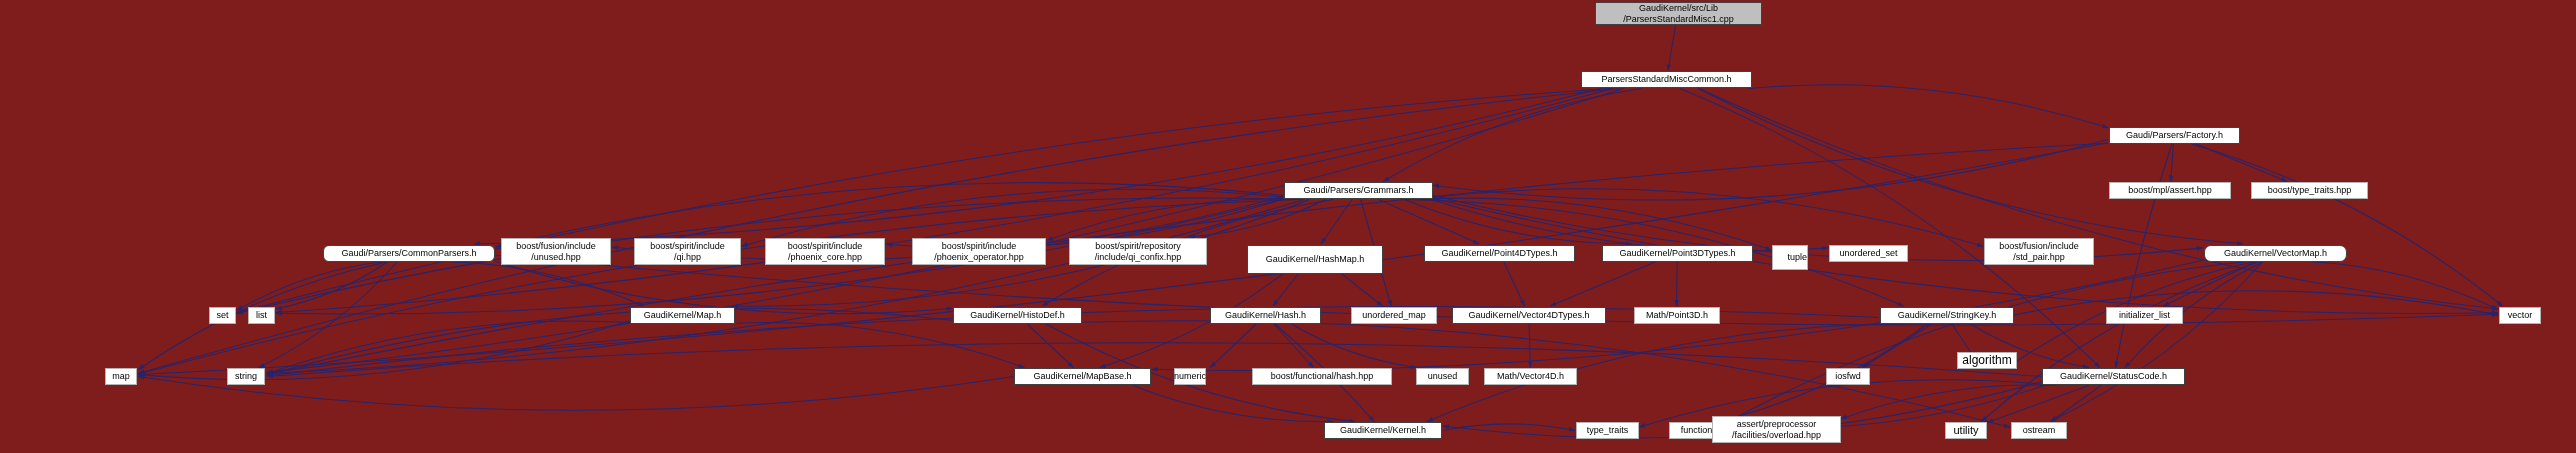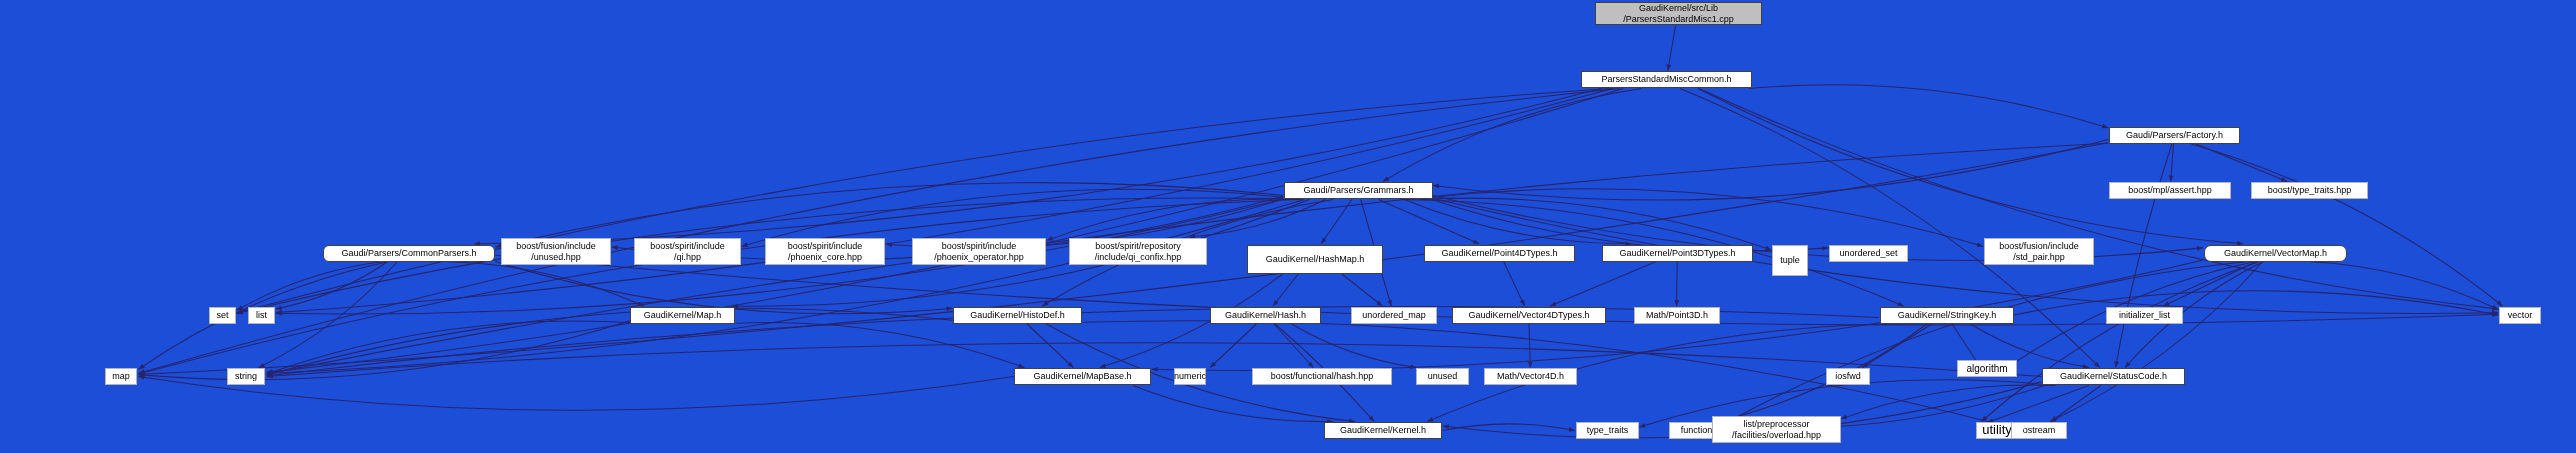--- a/index.html
+++ b/index.html
@@ -1,17 +1,17 @@
 <!DOCTYPE html>
 <html style="font-size:12px"><head>
 <meta charset="utf-8">
 <style>
   html,body{margin:0;padding:0;background:#ffffff;}
   #canvas{position:relative;width:2576px;height:453px;overflow:hidden;
-          font-family:"Liberation Sans","DejaVu Sans",sans-serif;background:#1d4ed8;}
+          font-family:"Liberation Sans","DejaVu Sans",sans-serif;background:#7f1d1d;}
   #edges{position:absolute;left:0;top:0;width:2576px;height:453px;}
   .node{position:absolute;box-sizing:border-box;display:flex;align-items:center;
         justify-content:center;text-align:center;background:#ffffff;
         border:0.8px solid #b4b4b4;color:#000;line-height:1.12;white-space:pre;}
   .node.hdr{border:1.2px solid #404040;}
   .node.root{background:#bfbfbf;border:1.2px solid #404040;}
   .node span{display:block;pointer-events:none;}
 </style>
 </head>
 <body>
@@ -125,21 +125,21 @@
       <div class="node hdr" style="left: 1284px; top: 182px; width: 149px; height: 16.5px; font-size: 9px;"><div><span>Gaudi/Parsers/Grammars.h</span></div></div>
       <div class="node hdr" style="left: 323px; top: 245px; width: 172px; height: 16.5px; font-size: 9px; border-radius: 6px;"><div><span>Gaudi/Parsers/CommonParsers.h</span></div></div>
       <div class="node sys" style="left: 501px; top: 238px; width: 110px; height: 27px; font-size: 9px;"><div><span>boost/fusion/include</span><span>/unused.hpp</span></div></div>
       <div class="node sys" style="left: 634px; top: 238px; width: 107px; height: 27px; font-size: 9px;"><div><span>boost/spirit/include</span><span>/qi.hpp</span></div></div>
       <div class="node sys" style="left: 765px; top: 238px; width: 120px; height: 27px; font-size: 9px;"><div><span>boost/spirit/include</span><span>/phoenix_core.hpp</span></div></div>
       <div class="node sys" style="left: 912px; top: 238px; width: 134px; height: 27px; font-size: 9px;"><div><span>boost/spirit/include</span><span>/phoenix_operator.hpp</span></div></div>
       <div class="node sys" style="left: 1069px; top: 238px; width: 138px; height: 27px; font-size: 9px;"><div><span>boost/spirit/repository</span><span>/include/qi_confix.hpp</span></div></div>
       <div class="node hdr" style="left: 1247px; top: 245px; width: 136px; height: 29px; font-size: 9px;"><div><span>GaudiKernel/HashMap.h</span></div></div>
       <div class="node hdr" style="left: 1424px; top: 245px; width: 151px; height: 16.5px; font-size: 9px;"><div><span>GaudiKernel/Point4DTypes.h</span></div></div>
       <div class="node hdr" style="left: 1602px; top: 245px; width: 151px; height: 16.5px; font-size: 9px;"><div><span>GaudiKernel/Point3DTypes.h</span></div></div>
-      <div class="node sys" style="left: 1772px; top: 245px; width: 36px; height: 31px; font-size: 9px;"><div><span>tuple</span></div></div>
+      <div class="node sys" style="left: 1772px; top: 245px; width: 36px; height: 25px; font-size: 9px; justify-content: flex-end;"><div><span>tuple</span></div></div>
       <div class="node sys" style="left: 1829px; top: 245px; width: 79px; height: 16.5px; font-size: 9px;"><div><span>unordered_set</span></div></div>
       <div class="node sys" style="left: 1984px; top: 238px; width: 110px; height: 27px; font-size: 9px;"><div><span>boost/fusion/include</span><span>/std_pair.hpp</span></div></div>
       <div class="node hdr" style="left: 2204px; top: 245px; width: 143px; height: 16.5px; font-size: 9px; border-radius: 7px;"><div><span>GaudiKernel/VectorMap.h</span></div></div>
       <div class="node sys" style="left: 209px; top: 307px; width: 27px; height: 16.5px; font-size: 9px;"><div><span>set</span></div></div>
       <div class="node sys" style="left: 248px; top: 307px; width: 27px; height: 16.5px; font-size: 9px;"><div><span>list</span></div></div>
       <div class="node hdr" style="left: 630px; top: 307px; width: 105px; height: 16.5px; font-size: 9px;"><div><span>GaudiKernel/Map.h</span></div></div>
       <div class="node hdr" style="left: 953px; top: 307px; width: 129px; height: 16.5px; font-size: 9px;"><div><span>GaudiKernel/HistoDef.h</span></div></div>
       <div class="node hdr" style="left: 1210px; top: 307px; width: 111px; height: 16.5px; font-size: 9px;"><div><span>GaudiKernel/Hash.h</span></div></div>
       <div class="node sys" style="left: 1351px; top: 307px; width: 86px; height: 16.5px; font-size: 9px;"><div><span>unordered_map</span></div></div>
       <div class="node hdr" style="left: 1452px; top: 307px; width: 154px; height: 16.5px; font-size: 9px; text-align: right;"><div><span>GaudiKernel/Vector4DTypes.h</span></div></div>
@@ -148,23 +148,23 @@
       <div class="node sys" style="left: 2106px; top: 307px; width: 77px; height: 16.5px; font-size: 9px;"><div><span>initializer_list</span></div></div>
       <div class="node sys" style="left: 2499px; top: 307px; width: 42px; height: 16.5px; font-size: 9px;"><div><span>vector</span></div></div>
       <div class="node sys" style="left: 105px; top: 368px; width: 32px; height: 16.5px; font-size: 9px;"><div><span>map</span></div></div>
       <div class="node sys" style="left: 227px; top: 368px; width: 38px; height: 16.5px; font-size: 9px;"><div><span>string</span></div></div>
       <div class="node hdr" style="left: 1014px; top: 368px; width: 137px; height: 16.5px; font-size: 9px;"><div><span>GaudiKernel/MapBase.h</span></div></div>
       <div class="node sys" style="left: 1174px; top: 368px; width: 32px; height: 16.5px; font-size: 9px;"><div><span>numeric</span></div></div>
       <div class="node sys" style="left: 1252px; top: 368px; width: 140px; height: 16.5px; font-size: 9px;"><div><span>boost/functional/hash.hpp</span></div></div>
       <div class="node sys" style="left: 1416px; top: 368px; width: 53px; height: 16.5px; font-size: 9px;"><div><span>unused</span></div></div>
       <div class="node sys" style="left: 1484px; top: 368px; width: 93px; height: 16.5px; font-size: 9px;"><div><span>Math/Vector4D.h</span></div></div>
       <div class="node sys" style="left: 1826px; top: 368px; width: 44px; height: 16.5px; font-size: 9px;"><div><span>iosfwd</span></div></div>
-      <div class="node sys" style="left: 1957px; top: 360px; width: 60px; height: 16.5px; font-size: 10px;"><div><span>algorithm</span></div></div>
+      <div class="node sys" style="left: 1957px; top: 352px; width: 60px; height: 16.5px; font-size: 12px;"><div><span>algorithm</span></div></div>
       <div class="node hdr" style="left: 2042px; top: 368px; width: 143px; height: 16.5px; font-size: 9px;"><div><span>GaudiKernel/StatusCode.h</span></div></div>
       <div class="node hdr" style="left: 1324px; top: 422px; width: 118px; height: 16.5px; font-size: 9px;"><div><span>GaudiKernel/Kernel.h</span></div></div>
       <div class="node sys" style="left: 1576px; top: 422px; width: 63px; height: 16.5px; font-size: 9px;"><div><span>type_traits</span></div></div>
       <div class="node sys" style="left: 1669px; top: 422px; width: 62px; height: 16.5px; font-size: 9px;"><div><span>functional</span></div></div>
-      <div class="node sys" style="left: 1712px; top: 416px; width: 129px; height: 27px; font-size: 9px;"><div><span>list/preprocessor</span><span>/facilities/overload.hpp</span></div></div>
-      <div class="node sys" style="left: 1945px; top: 422px; width: 42px; height: 16.5px; font-size: 13px; margin-left: 31px;"><div><span>utility</span></div></div>
+      <div class="node sys" style="left: 1712px; top: 416px; width: 129px; height: 27px; font-size: 9px;"><div><span>assert/preprocessor</span><span>/facilities/overload.hpp</span></div></div>
+      <div class="node sys" style="left: 1945px; top: 422px; width: 42px; height: 16.5px; font-size: 11px;"><div><span>utility</span></div></div>
       <div class="node sys" style="left: 2011px; top: 422px; width: 56px; height: 16.5px; font-size: 9px;"><div><span>ostream</span></div></div>
     </div>
 </div>
 
 
 </body></html>

